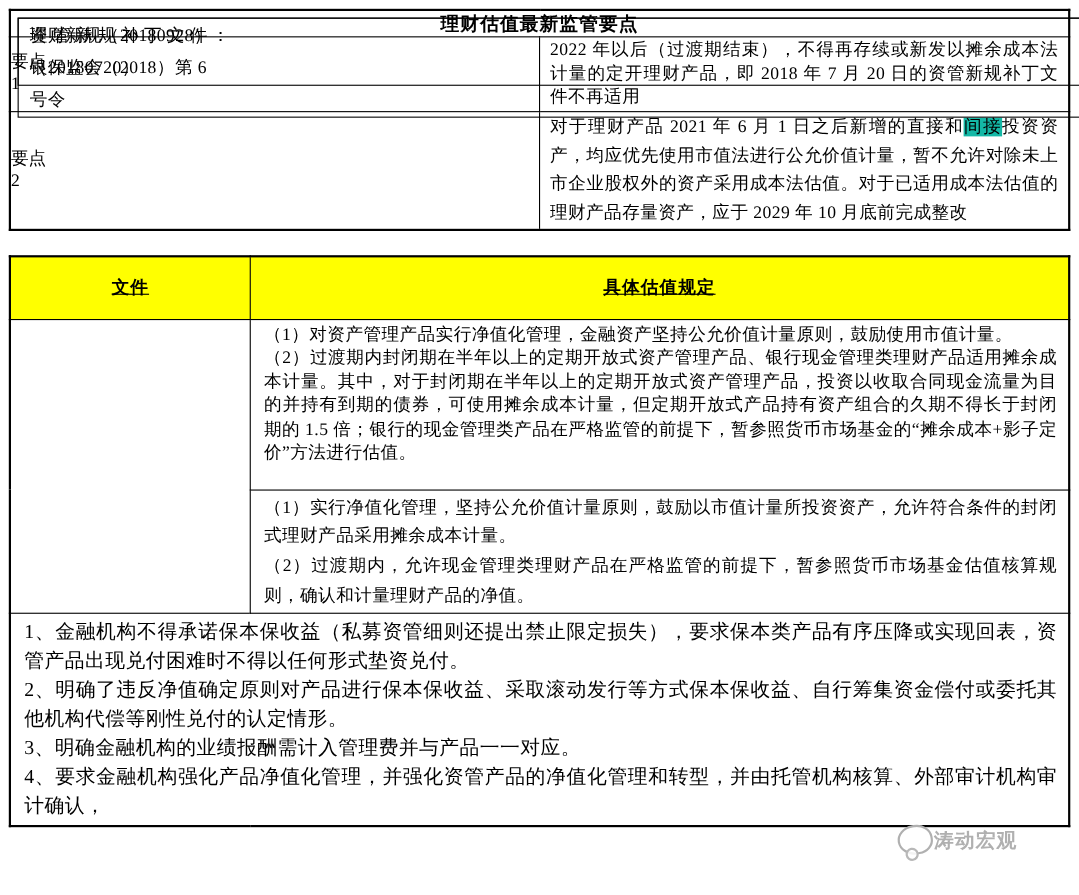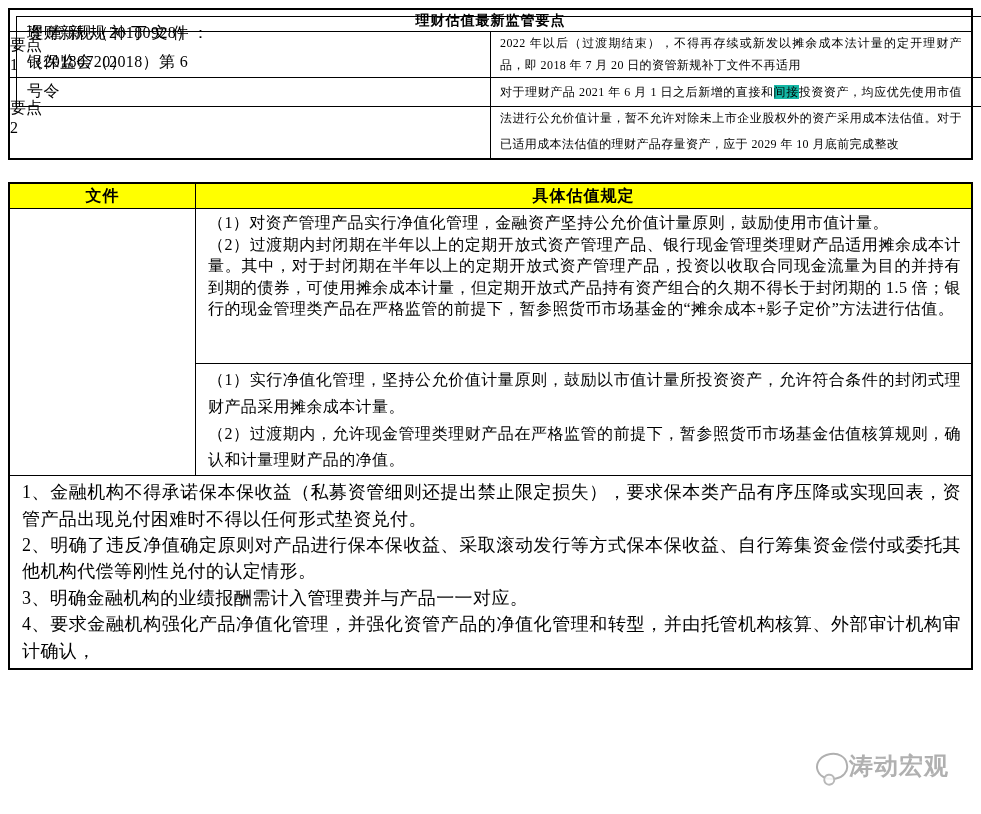--- a/index.html
+++ b/index.html
@@ -12,44 +12,44 @@
     overflow:hidden;
   }
   .doc{position:absolute;left:8px;top:8px;width:965px;}
   table{border-collapse:collapse;width:100%;table-layout:fixed;}
   table, th, td{border:1px solid #000;}
   table{border-width:2px;}
 
   
   .t1 .title-cell{
     height:21px;
-    font-size:14px;font-weight:bold;text-align:center;
+    font-size:17px;font-weight:bold;text-align:center;
     padding:0;letter-spacing:1px;
   }
   .t1 .lbl{
     width:56px;text-align:left;vertical-align:middle;
     font-size:16px;line-height:20px;white-space:pre-line;padding:0;
   }
   .t1 .txt{
-    padding:1px 9px;font-size:12px;vertical-align:middle;
+    padding:1px 9px;font-size:16px;vertical-align:middle;
     text-align:justify;letter-spacing:0.4px;margin-top:43px;
   }
   .t1 .row-p1{height:43px;}
   .t1 .row-p2{height:78px;}
   .lh22{line-height:21.5px;}
   .lh26{line-height:26px;}
   .lh27{line-height:26.8px;}
   .hl{background:#14b8a6;}
 
   
   .t2{margin-top:22px;}
   .t2 .hdr th{
     background:#FFFF00;height:24px;
     font-size:16px;font-weight:bold;text-align:center;
-    letter-spacing:1px;padding:0;
+    letter-spacing:1px;padding:16px;text-decoration:underline;
   }
   .t2 .doc-col{width:185px;}
   .t2 .doc{
     vertical-align:middle;padding:1px 6px 1px 10px;
     font-size:16px;line-height:29px;white-space:pre-line;
     letter-spacing:0.4px;
   }
   .t2 .reg{
     vertical-align:top;padding:3px 10px 1px 12px;
     font-size:16px;white-space:pre-line;text-align:justify;
@@ -76,21 +76,21 @@
     background:rgba(255,255,255,0.88);
     transform:rotate(-10deg);
     position:relative;
   }
   .bubble::after{
     content:"";position:absolute;left:3px;bottom:-7px;
     width:8px;height:8px;border-radius:50%;
     border:2px solid #b8b8b8;background:rgba(255,255,255,0.85);
   }
   .wm-text{
-    font-size:24px;color:#9a9a9a;opacity:0.78;
+    font-size:18px;color:#9a9a9a;opacity:0.78;
     letter-spacing:1px;margin-left:1px;
     font-weight:bold;
     text-shadow:0 0 1px #ffffff;
     white-space:nowrap;
   }
 </style>
 </head>
 <body>
 
 <div class="doc">

